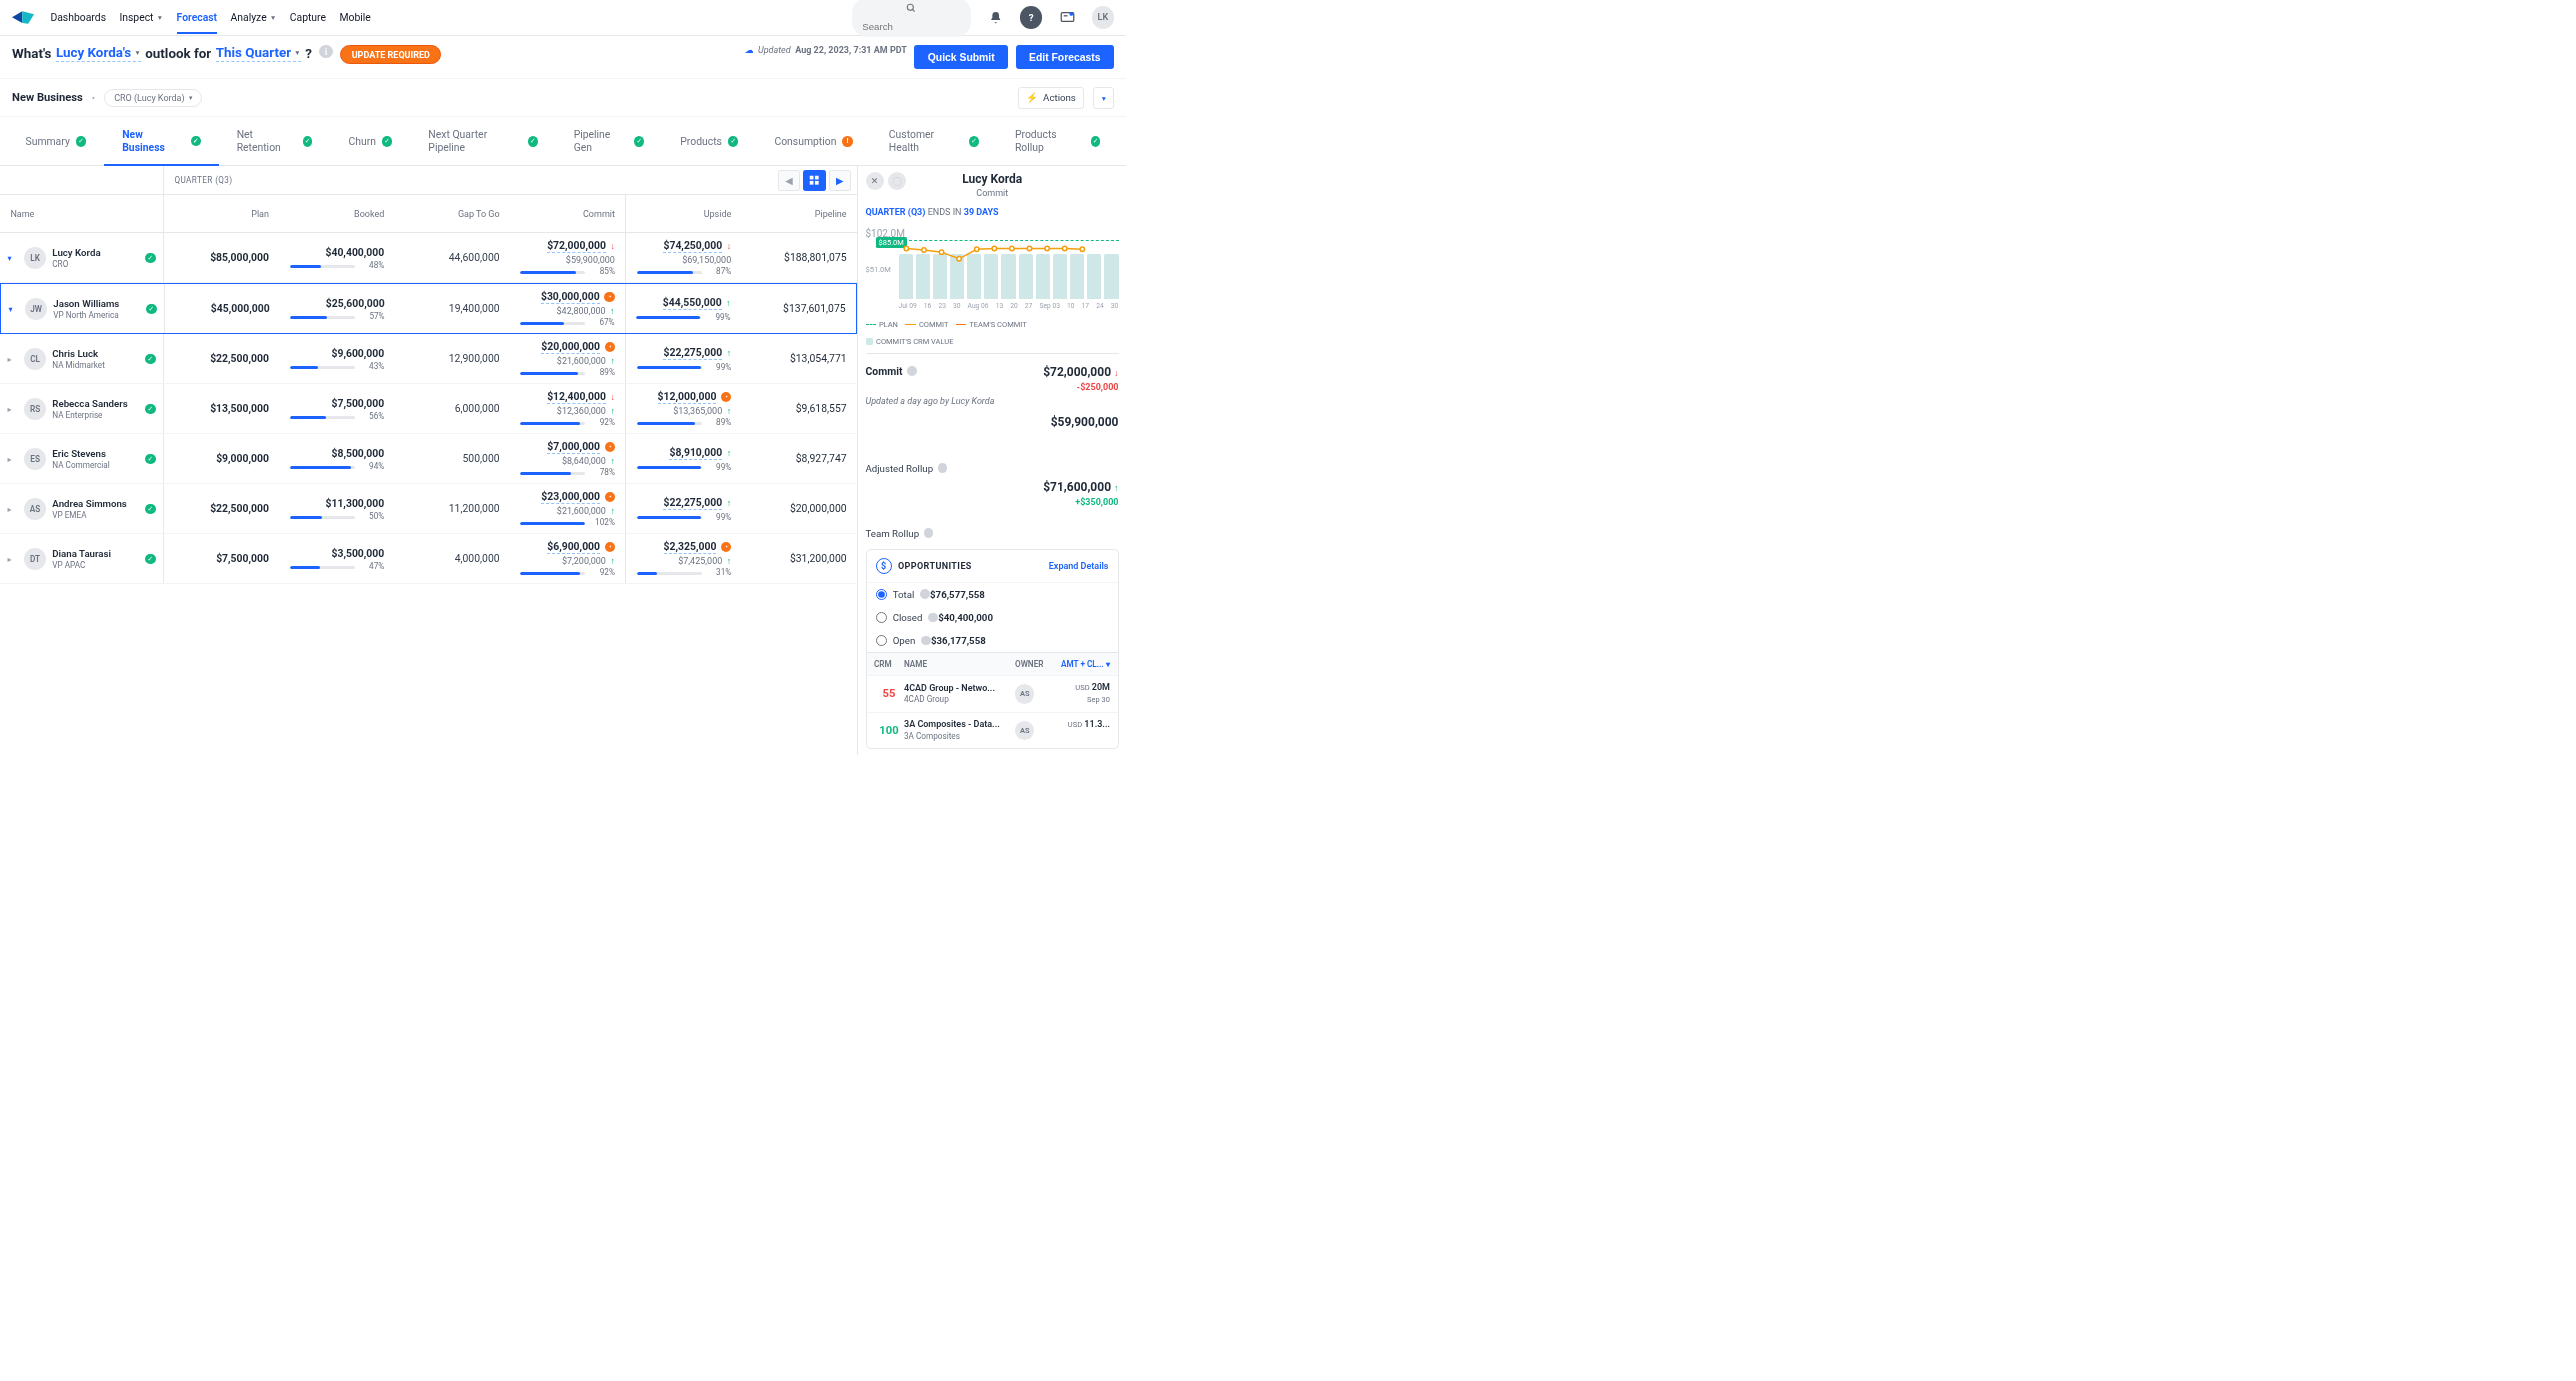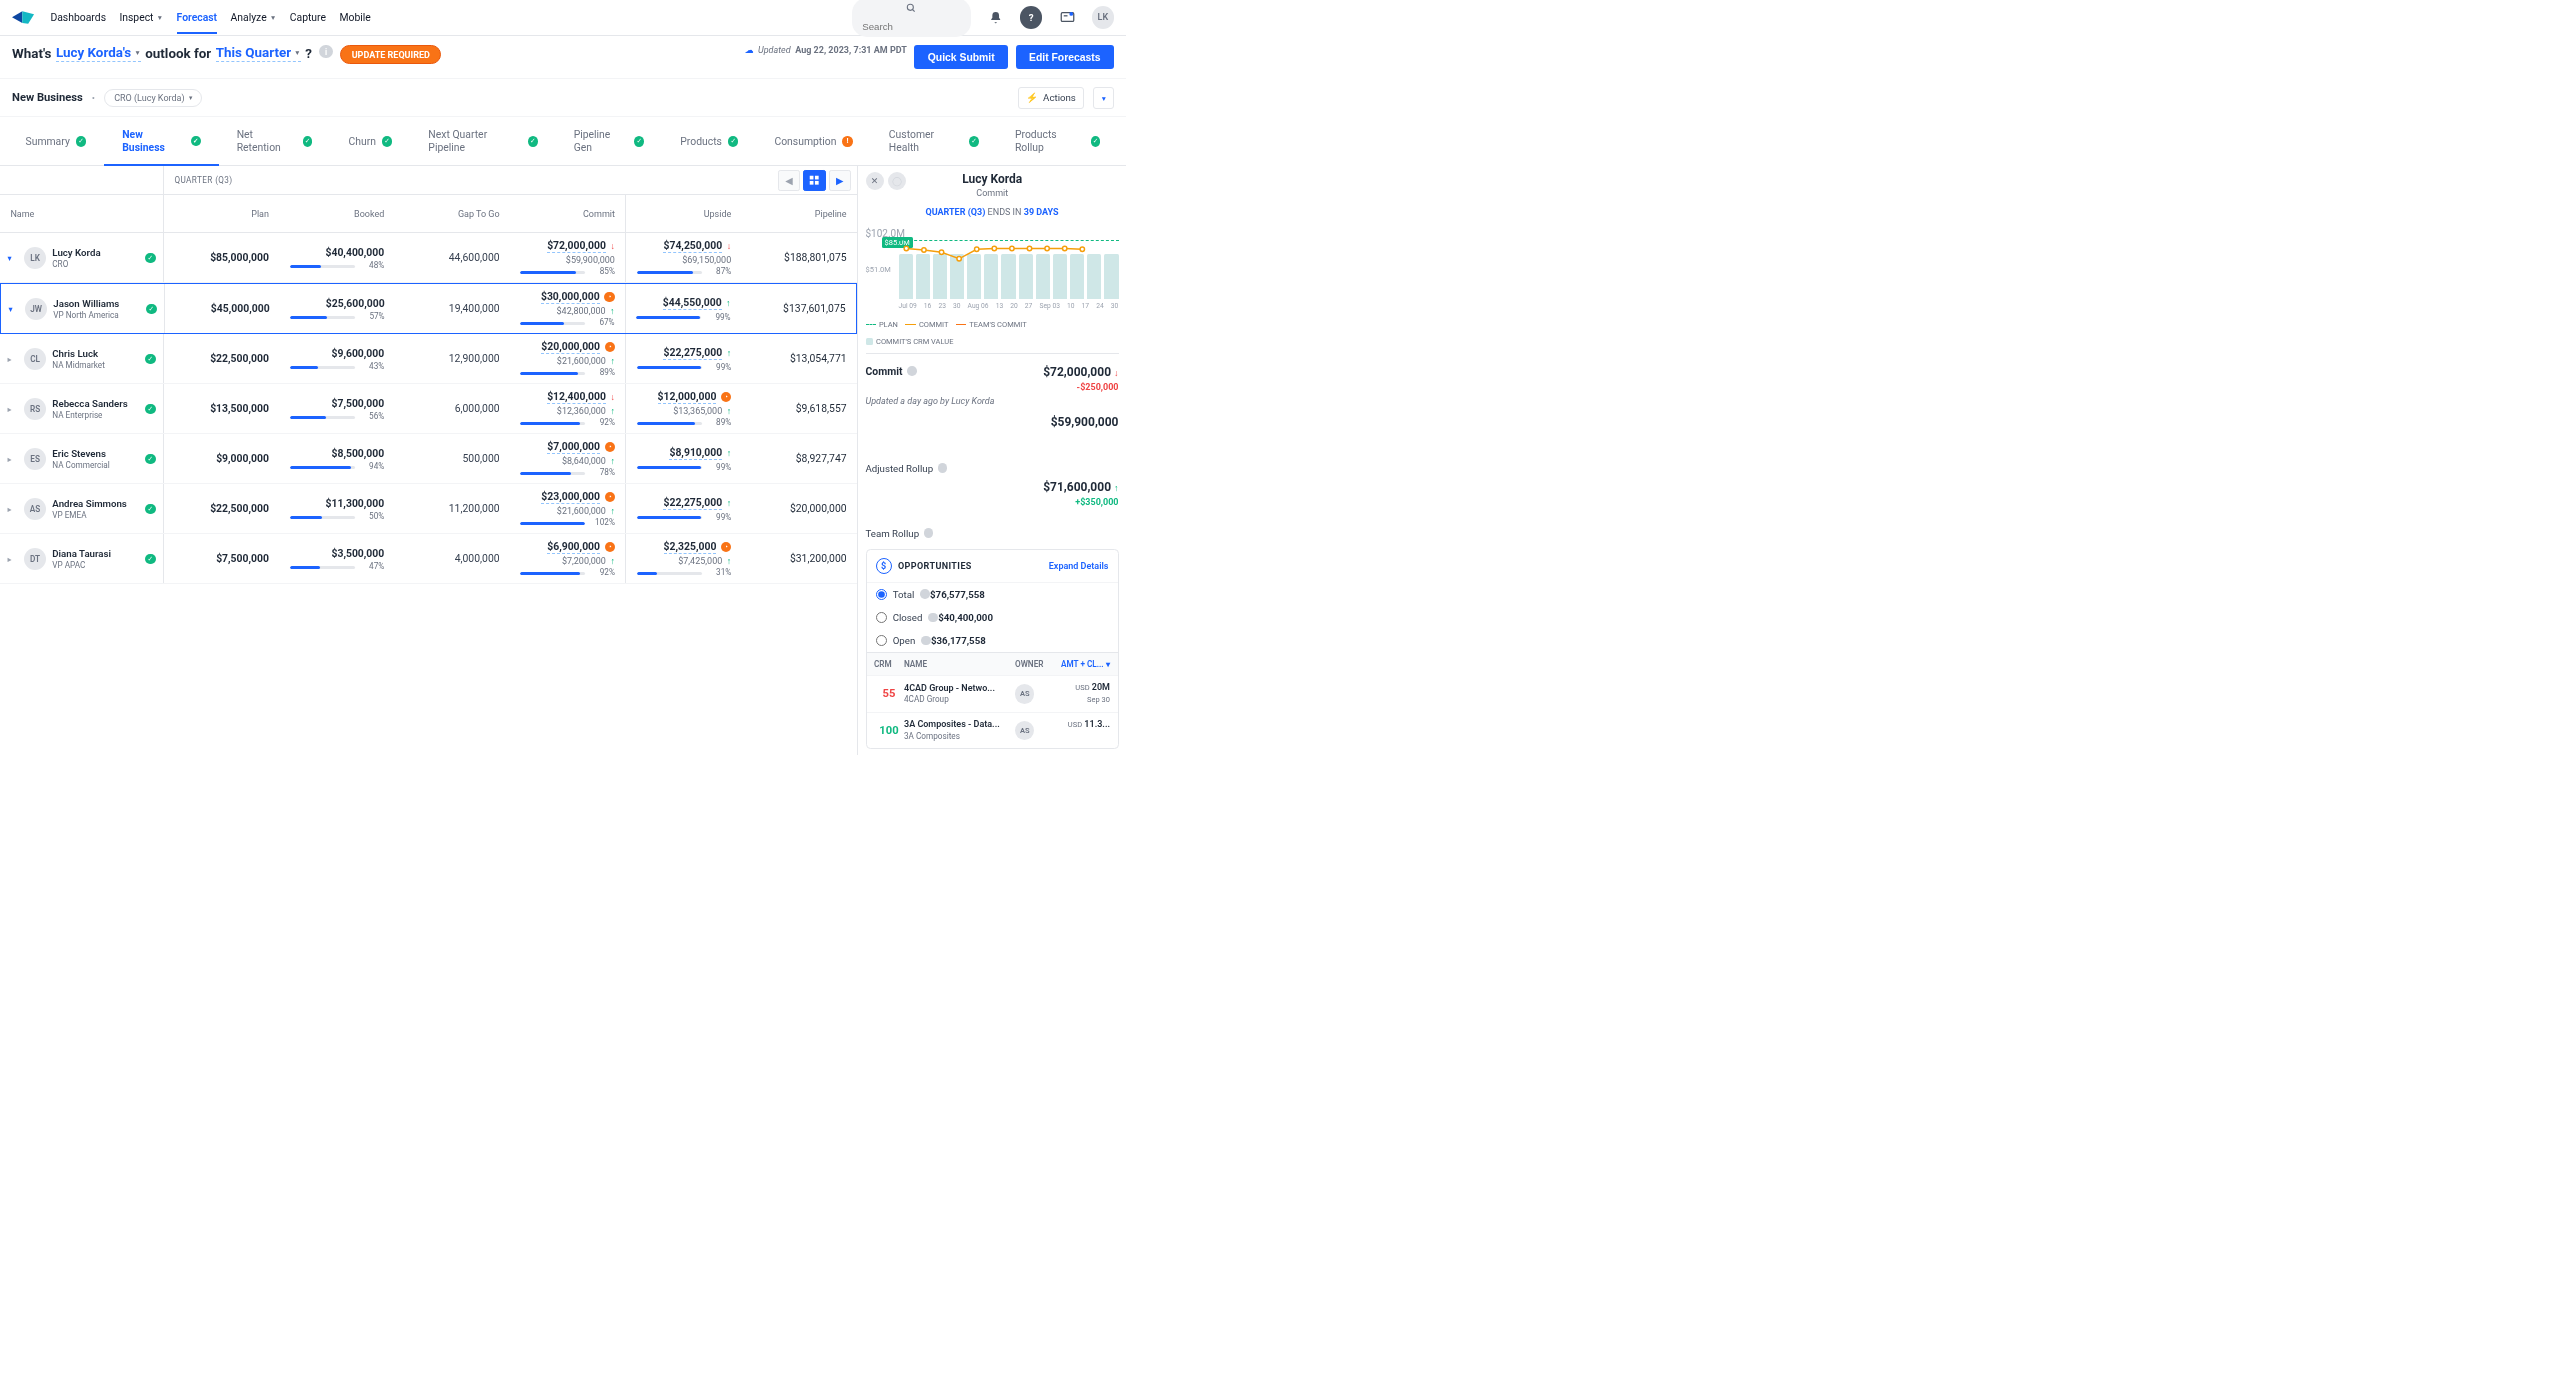--- a/index.html
+++ b/index.html
@@ -83,31 +83,31 @@
   .clock-dot { width: 10.4px; height: 10.4px; border-radius: 50%; background: #f97316; display: inline-flex; align-items: center; justify-content: center; }
   .clock-dot::after { content: ""; width: 4.5px; height: 4.5px; border: 1.1px solid #fff; border-left: none; border-bottom: none; border-radius: 50%; transform: rotate(45deg); display: none;}
   .clock-dot::before { content: "◔"; color: #fff; font-size: 6.7px; line-height: 1; }
   
   .sidebar { width: 268px; padding: 6px 7.5px; display: flex; flex-direction: column; gap: 7.5px; }
   .side-top-ctrls { display: flex; gap: 4.5px; }
   .side-cir { width: 18px; height: 18px; border-radius: 50%; background: #e5e7eb; display: flex; align-items: center; justify-content: center; color: #6b7280; cursor: pointer; font-size: 9px; }
   .side-head { text-align: center; line-height: 1.3; }
   .side-head-name { font-weight: 700; font-size: 12px; }
   .side-head-sub { font-size: 9px; color: #6b7280; }
-  .side-period { text-align: center; font-size: 9px; }
+  .side-period { text-align: left; font-size: 9px; }
   .side-period .q { color: #1c63ff; font-weight: 700; }
   .side-period .days { color: #1c63ff; font-weight: 700; }
   .mini-chart { position: relative; height: 82px; margin-top: 3px; }
   .mini-chart .bars { position: absolute; bottom: 10.4px; left: 33px; right: 0; top: 4.5px; display: flex; align-items: flex-end; gap: 3px; }
   .mini-chart .bar { flex: 1; background: #cfe7e7; border-top-left-radius: 1.5px; border-top-right-radius: 1.5px; height: 68%; }
   .mini-chart .plan-line { position: absolute; left: 33px; right: 0; top: 12px; border-top: 1.5px dashed #10b981; }
   .mini-chart .commit-svg { position: absolute; left: 33px; right: 0; top: 0; bottom: 10.4px; }
   .mini-chart .yaxis-top { position: absolute; left: 0; top: 0; font-size: 10px; color: #9ca3af; }
   .mini-chart .yaxis-mid { position: absolute; left: 0; top: 37px; font-size: 7.5px; color: #9ca3af; }
-  .mini-chart .call-out { position: absolute; left: 16px; top: 9.7px; background: #10b981; color: #fff; font-size: 7.5px; padding: 0.7px 3px; border-radius: 1.5px; }
+  .mini-chart .call-out { position: absolute; left: 10px; top: 9.7px; background: #10b981; color: #fff; font-size: 7.5px; padding: 0.7px 3px; border-radius: 1.5px; }
   .mini-chart .xaxis { position: absolute; left: 33px; right: 0; bottom: 0; display: flex; font-size: 6.7px; color: #9ca3af; justify-content: space-between; }
   .legend { display: flex; flex-wrap: wrap; gap: 7.5px; font-size: 7.5px; color: #6b7280; margin-top: 3px; align-items: center; }
   .legend-item { display: flex; align-items: center; gap: 3px; }
   .swatch-line { width: 10.4px; height: 0; border-top: 1.5px dashed #10b981; }
   .swatch-line.solid { border-top: 1.5px solid #f59e0b; }
   .swatch-line.team { border-top: 1.5px solid #f97316; }
   .swatch-box { width: 7.5px; height: 7.5px; background: #cfe7e7; border-radius: 1.5px; }
   .side-block { border-top: 0.7px solid #e5e7eb; padding-top: 7.5px; }
   .side-line { display: flex; justify-content: space-between; align-items: flex-start; padding: 3px 0; }
   .side-line .lbl { font-weight: 700; font-size: 10.4px; display: flex; align-items: center; gap: 4.5px; }

